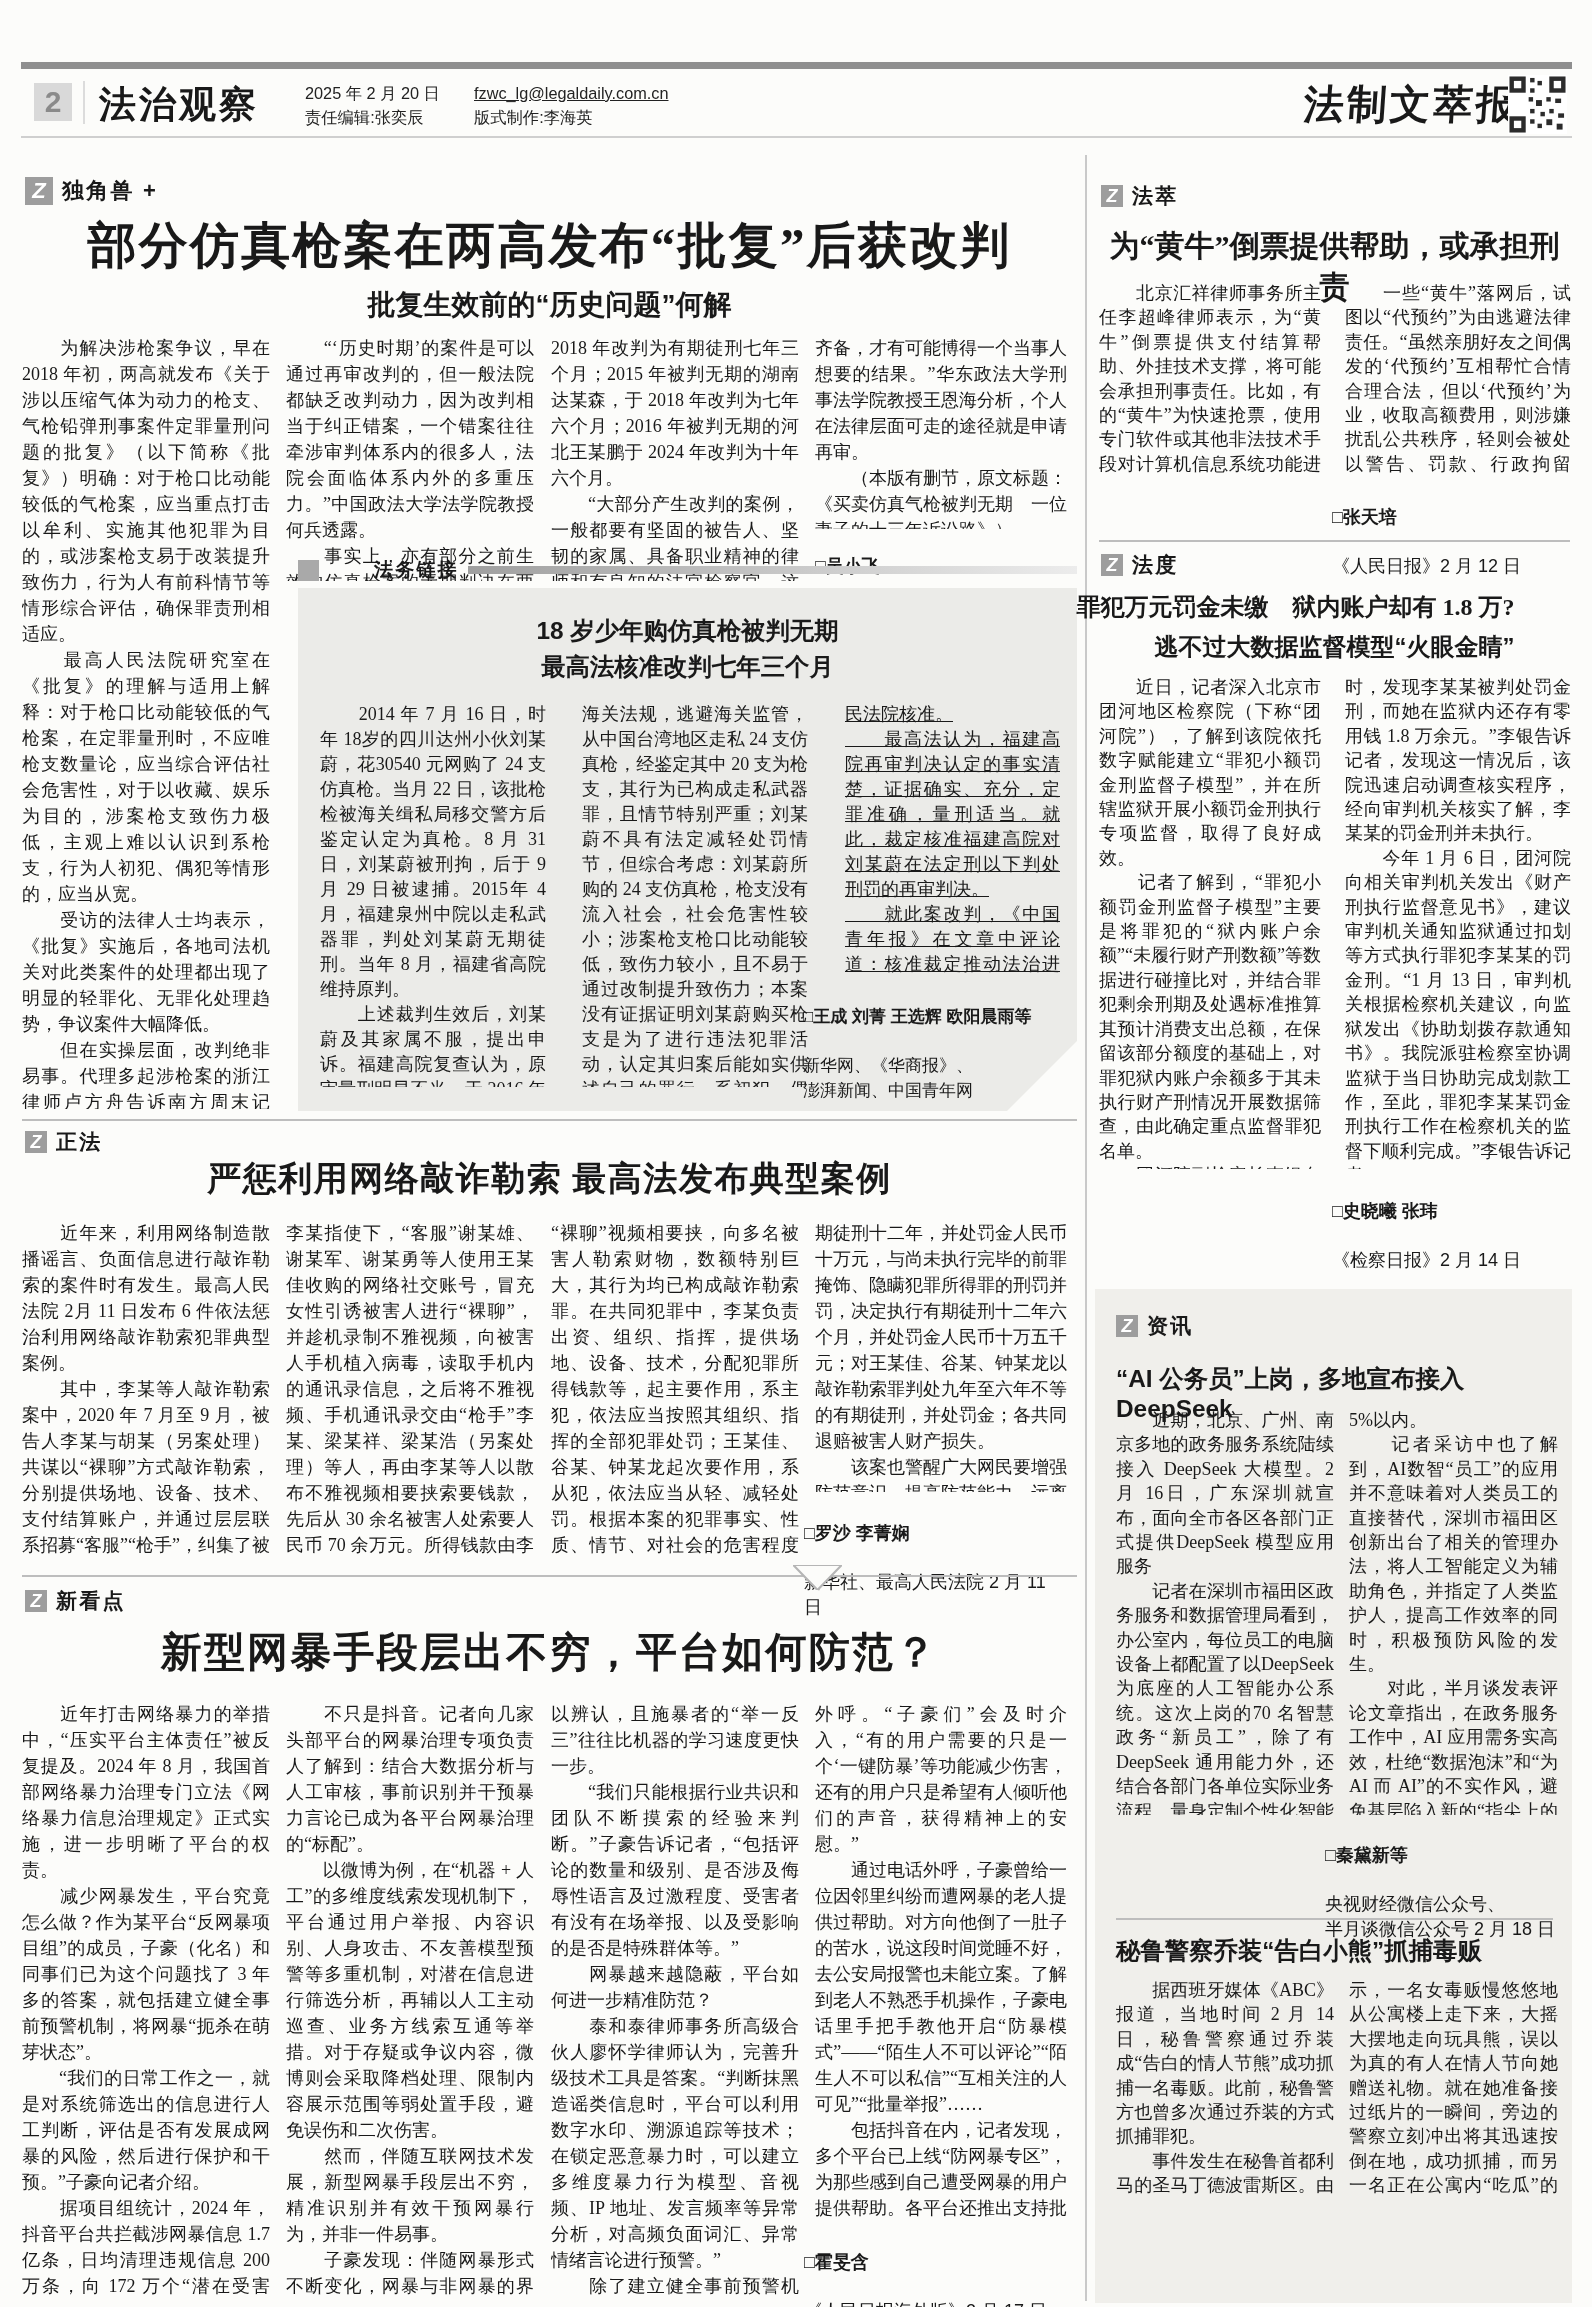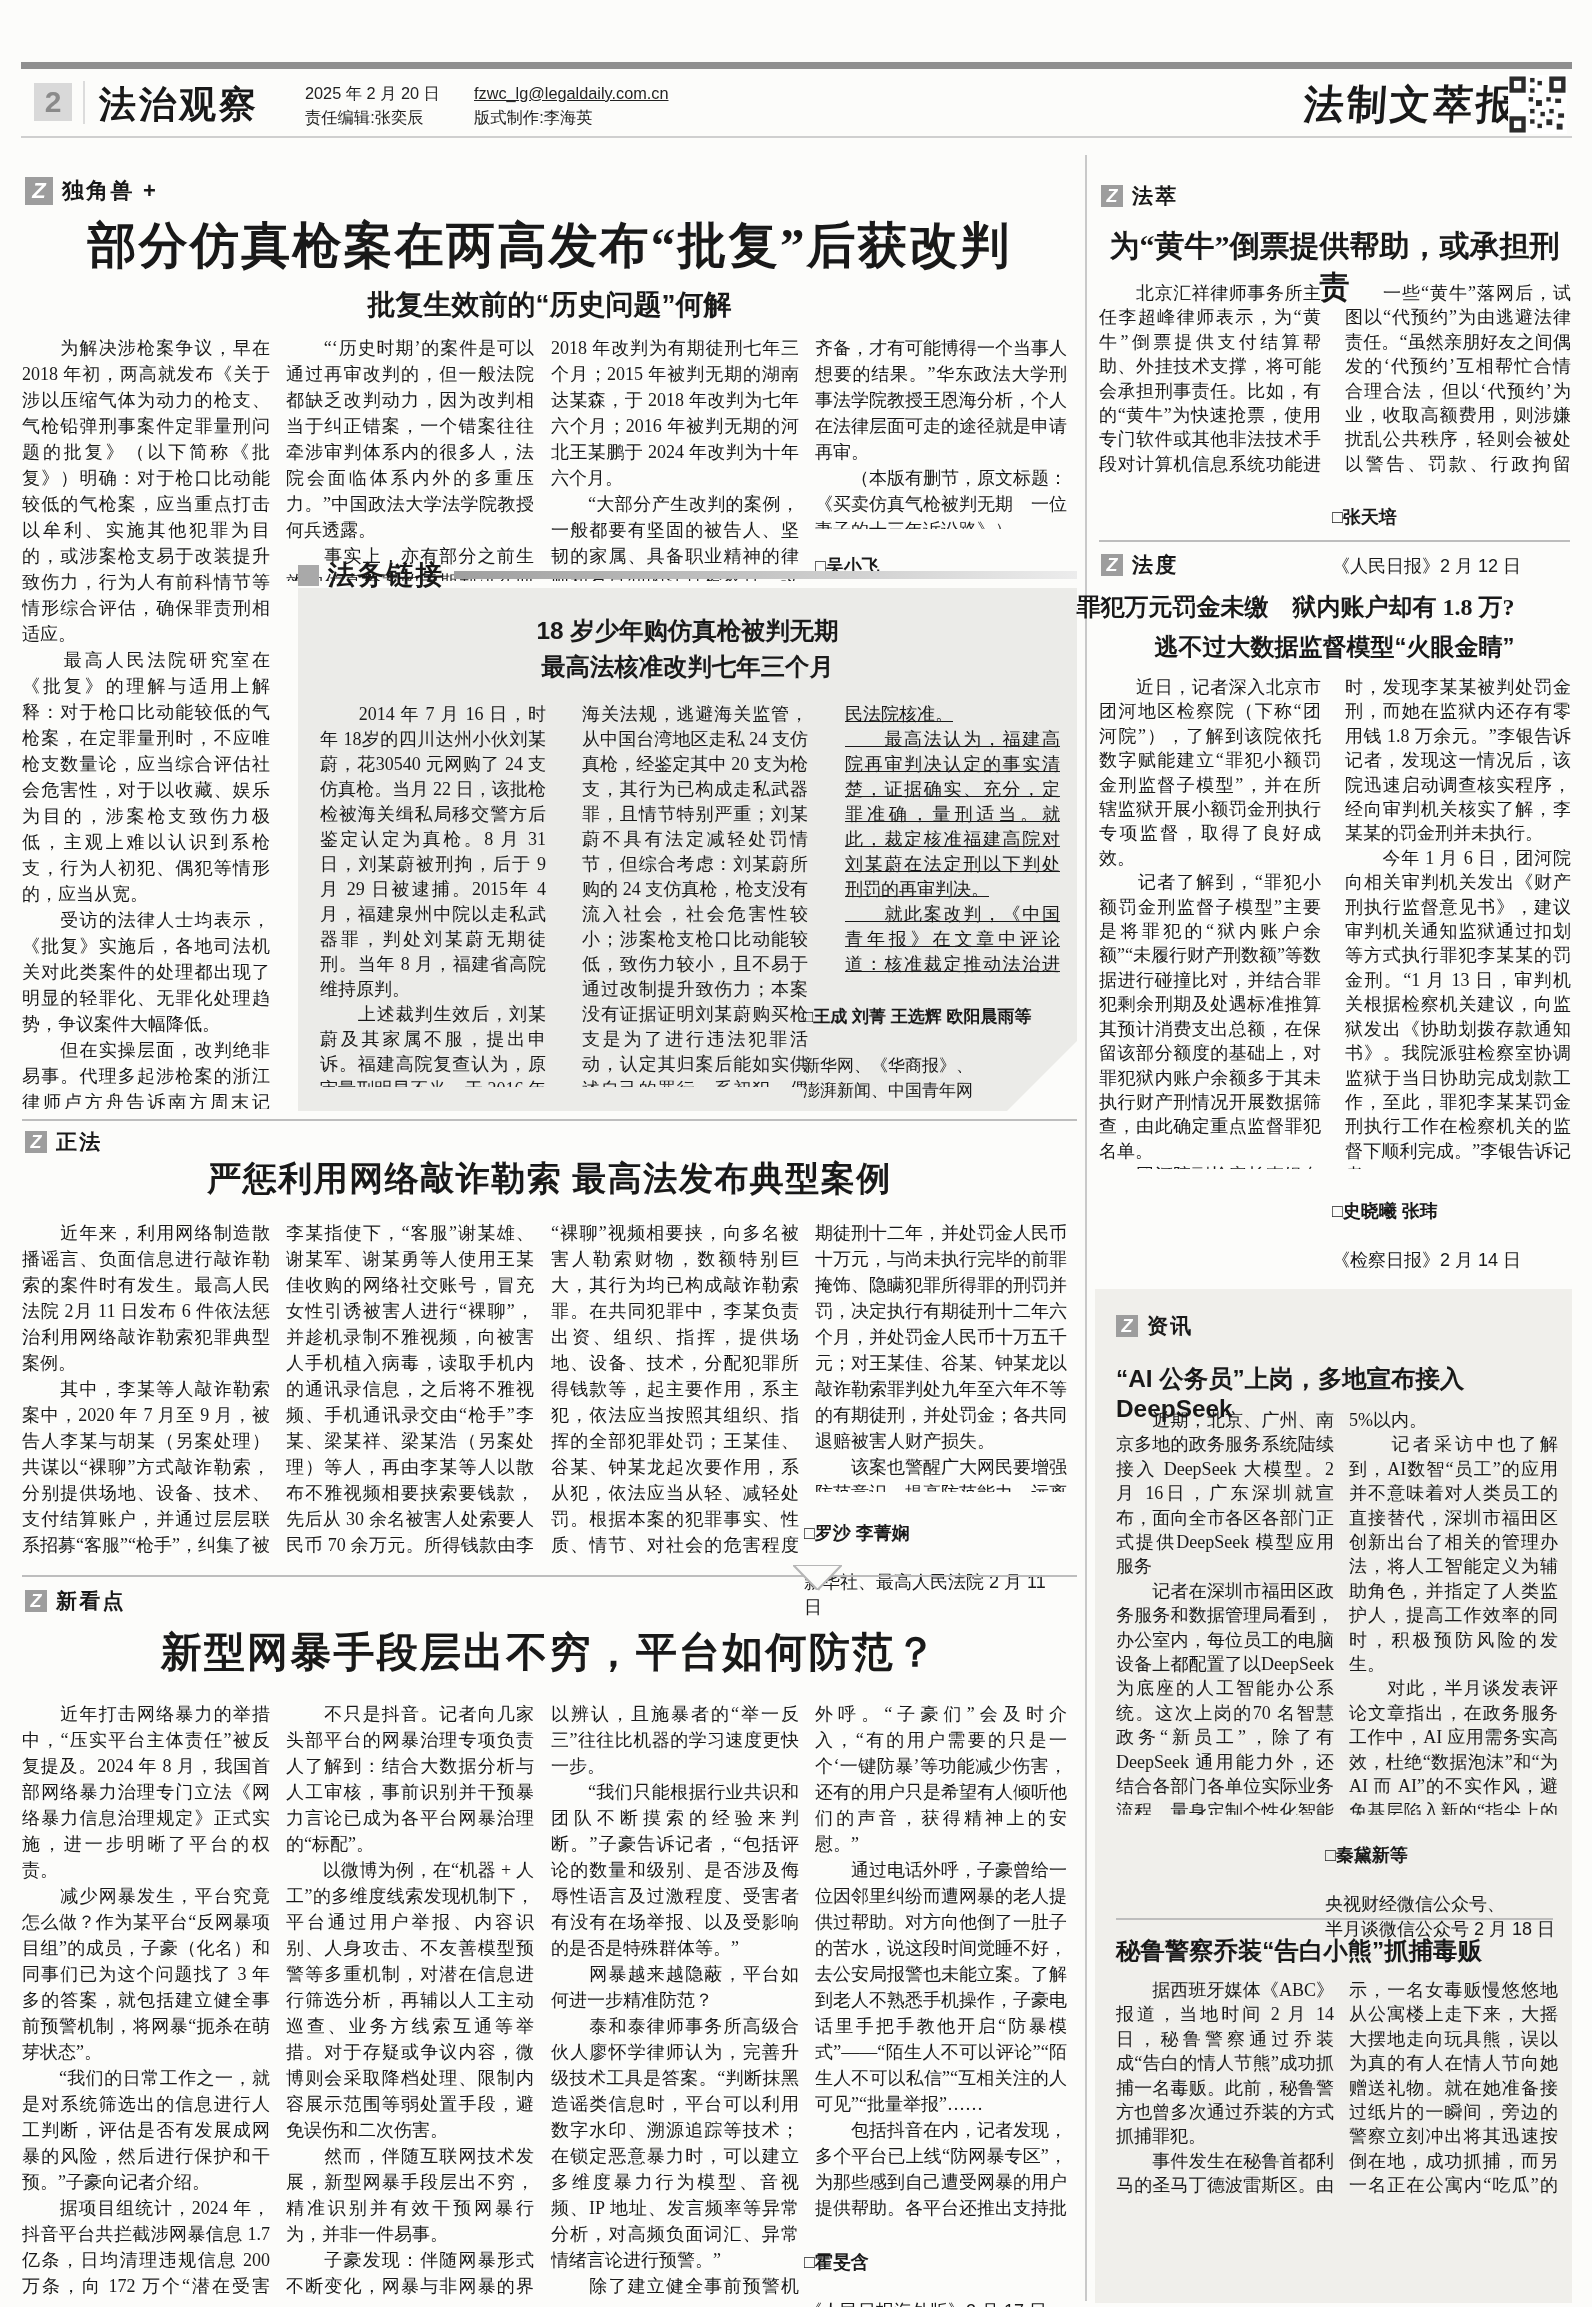--- a/index.html
+++ b/index.html
@@ -110,21 +110,21 @@
 　　“大部分产生改判的案例，一般都要有坚固的被告人、坚韧的家属、具备职业精神的律师和有良知的法官检察官，这四个要素</div>
   <div class="abs col" style="left:815px;top:335px;width:252px;height:194px;">齐备，才有可能博得一个当事人想要的结果。”华东政法大学刑事法学院教授王恩海分析，个人在法律层面可走的途径就是申请再审。
 　　（本版有删节，原文标题：《买卖仿真气枪被判无期　一位妻子的十三年诉讼路》）</div>
   <div class="abs byline" style="left:815px;top:530px;width:252px;">
     <b>□吴小飞</b><br>
     <span>《南方周末》2 月 13 日</span>
   </div>
 
   <div class="abs tag-row" style="left:298px;top:557px;width:779px;">
     <span class="abs" style="position:static;width:21px;height:21px;background:#a9a9a9;flex:0 0 auto;"></span>
-    <span class="tag-label" style="font-size:27px;">法务链接</span>
+    <span class="tag-label" style="font-size:19px;margin-left:46px;">法务链接</span>
     <span class="tag-rule"></span>
   </div>
   <div class="abs greybox1" style="left:298px;top:588px;width:779px;height:523px;"></div>
   <div class="abs h-sans" style="left:298px;top:613px;width:779px;font-size:24.4px;line-height:36px;text-align:center;white-space:pre-line;">18 岁少年购仿真枪被判无期
 最高法核准改判七年三个月</div>
   <div class="abs col k" style="left:320px;top:702px;width:226px;height:385px;">　　2014 年 7 月 16 日，时年 18岁的四川达州小伙刘某蔚，花30540 元网购了 24 支仿真枪。当月 22 日，该批枪检被海关缉私局移交警方后鉴定认定为真枪。8 月 31 日，刘某蔚被刑拘，后于 9 月 29 日被逮捕。2015年 4 月，福建泉州中院以走私武器罪，判处刘某蔚无期徒刑。当年 8 月，福建省高院维持原判。
 　　上述裁判生效后，刘某蔚及其家属不服，提出申诉。福建高院复查认为，原审量刑明显不当，于 2016 年10 月 18 日依法决定再审。2018年 12 月 25 日，福建高院再审认为，原审被告人刘某蔚违反</div>
   <div class="abs col k" style="left:582px;top:702px;width:226px;height:385px;">海关法规，逃避海关监管，从中国台湾地区走私 24 支仿真枪，经鉴定其中 20 支为枪支，其行为已构成走私武器罪，且情节特别严重；刘某蔚不具有法定减轻处罚情节，但综合考虑：刘某蔚所购的 24 支仿真枪，枪支没有流入社会，社会危害性较小；涉案枪支枪口比动能较低，致伤力较小，且不易于通过改制提升致伤力；本案没有证据证明刘某蔚购买枪支是为了进行违法犯罪活动，认定其归案后能如实供述自己的罪行，系初犯、偶犯，可对其依法在法定刑以下判处刑罚。对刘某蔚改判有期徒刑七年三个月，并处罚金人民币 32000元。该再审判决依法报请最高人</div>
   <div class="abs col k" style="left:845px;top:702px;width:215px;height:274px;text-decoration:underline;">民法院核准。
 　　最高法认为，福建高院再审判决认定的事实清楚，证据确实、充分，定罪准确，量刑适当。就此，裁定核准福建高院对刘某蔚在法定刑以下判处刑罚的再审判决。

